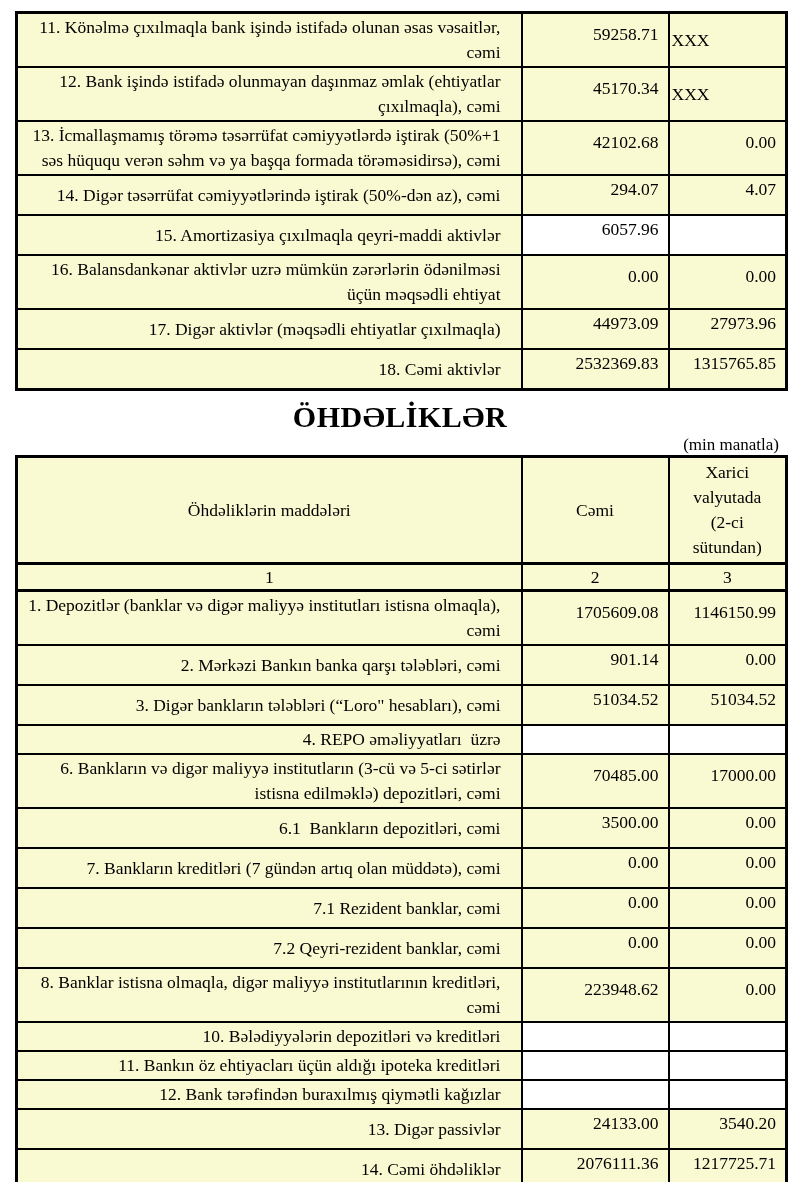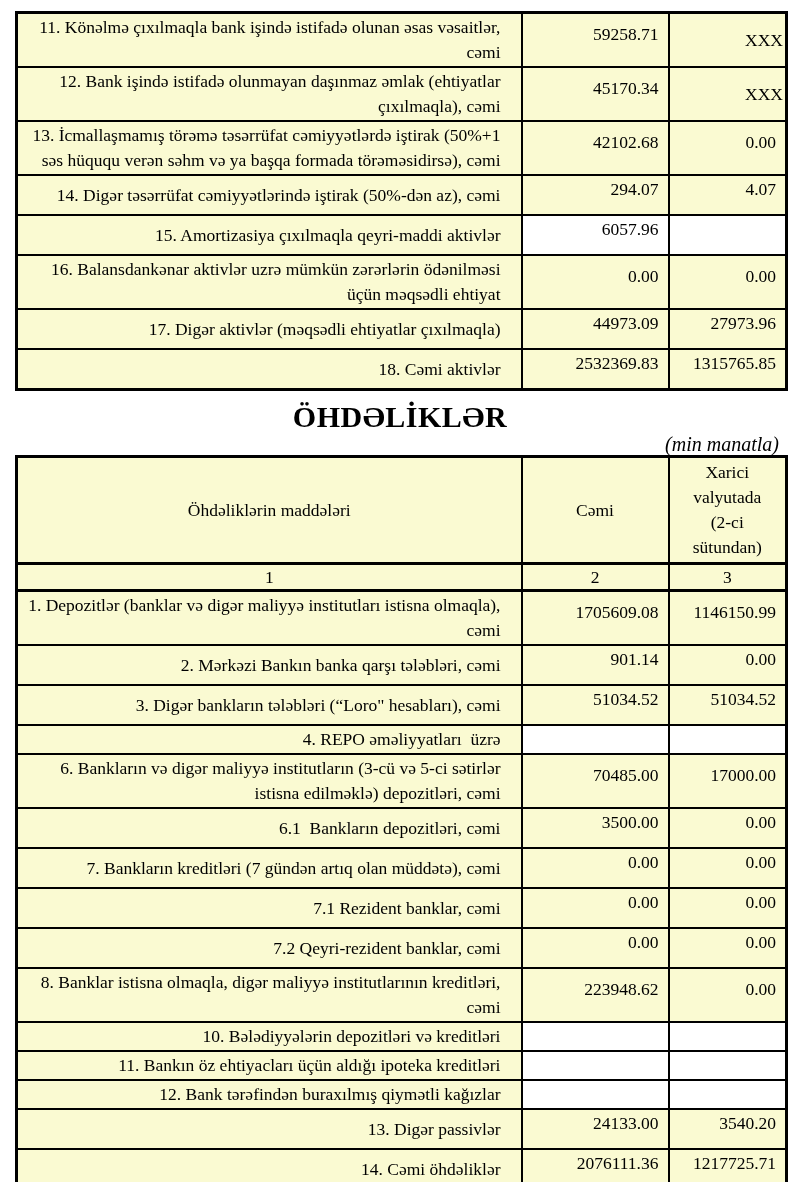--- a/index.html
+++ b/index.html
@@ -33,36 +33,35 @@
 
   td.label {
     text-align: right;
     padding: 1px 20px 1px 6px;
     white-space: pre-wrap;
   }
   td.num {
     text-align: right;
     padding: 1px 9px 12px 2px;
   }
-  td.num.center { text-align: right; padding: 1px 2px; }
+  td.num.center { text-align: left; padding: 1px 2px; }
   .white { background: #ffffff !important; }
   .bold { font-weight: bold; }
 
   .section-title {
     font-size: 30px;
     font-weight: bold;
     text-align: center;
     margin: 9px 0 0 0;
     letter-spacing: 0.5px;
   }
   .unit-note {
     width: 770px;
     text-align: right;
-    font-style: italic;
-    font-size: 20px;
+    font-size: 17px;
     line-height: 19px;
     margin: 1px 0 1px 0;
     padding-right: 6px;
   }
 
   tr.head-row th { padding: 2px 16px; }
   tr.head-row th.h-foreign { white-space: pre-line; }
   tr.sub-row th {
     text-align: center;
     line-height: 24px;

